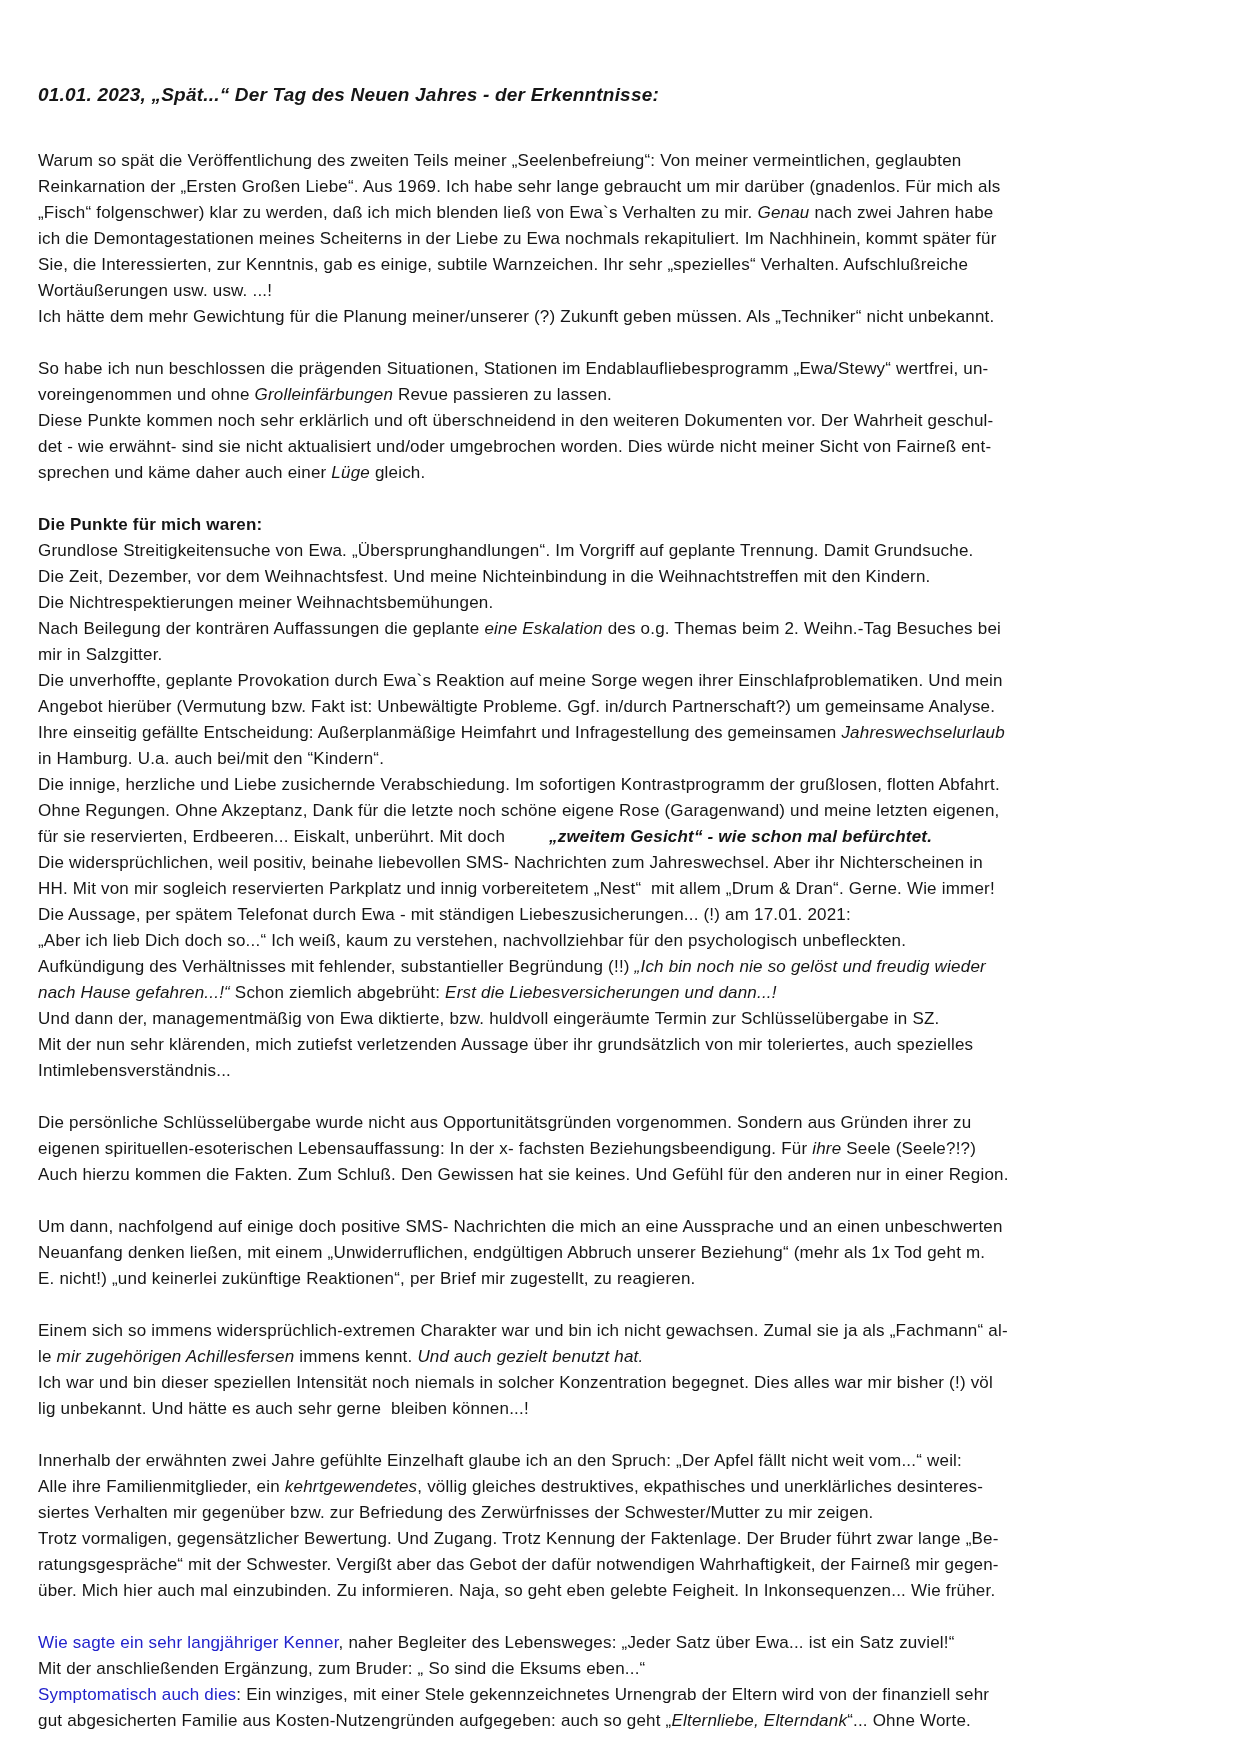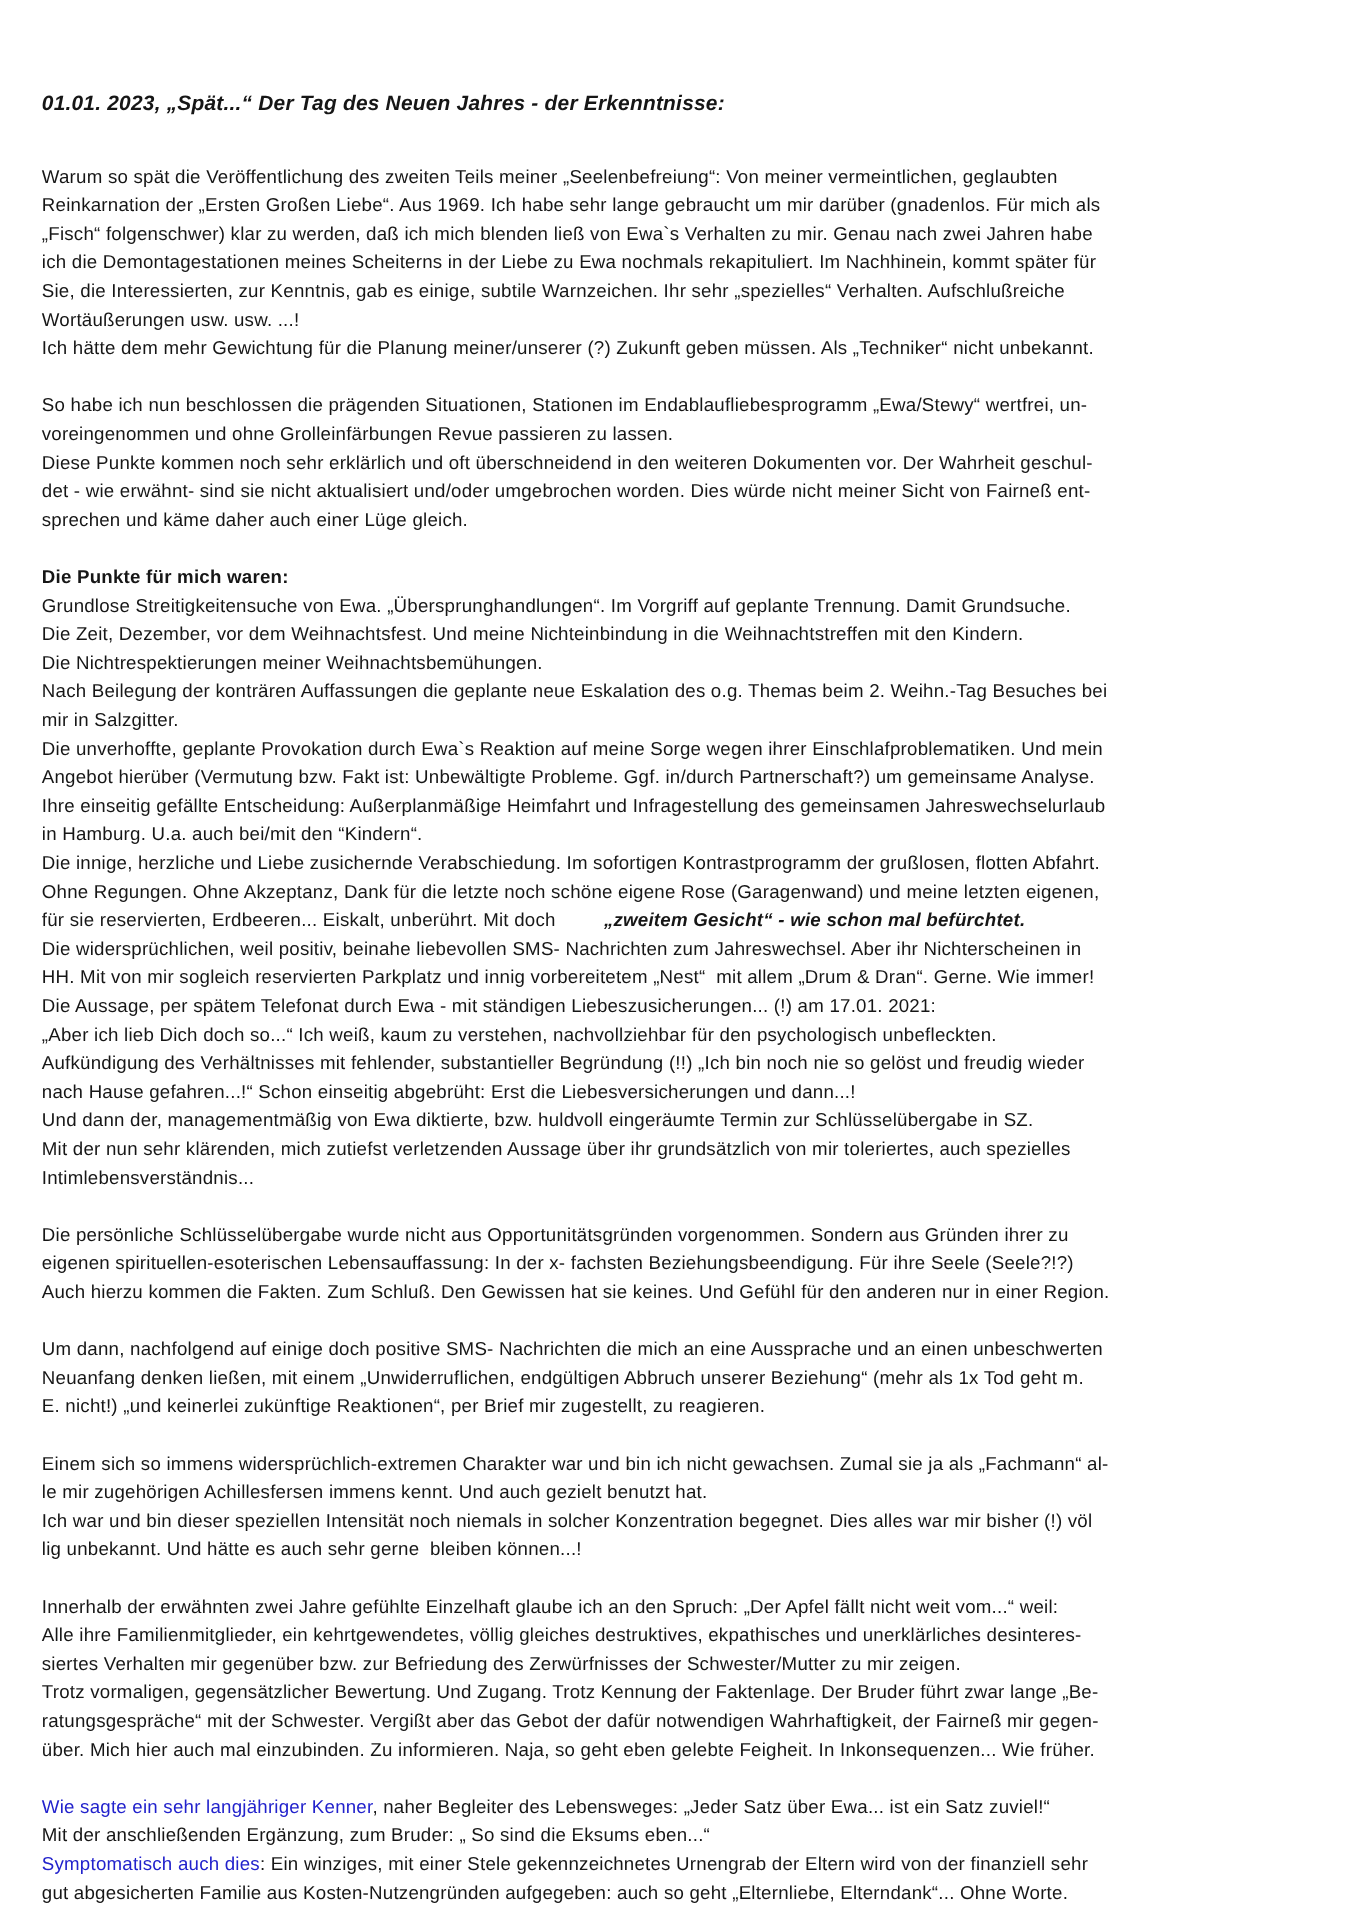--- a/index.html
+++ b/index.html
@@ -29,21 +29,21 @@
     margin: 0 0 40px 0;
     white-space: pre-wrap;
   }
   .para {
     margin: 0;
     white-space: pre-wrap;
   }
   .blank-line {
     height: 26px;
   }
-  .run-i  { }
+  .run-i  { font-style: italic; }
   .run-b  { font-weight: bold; text-align: center; }
   .run-bi { font-weight: bold; font-style: italic; margin-left: 39px; }
   .run-blue { color: var(--blue-color, #2222cc); }
 </style>
 </head>
 <body>
 
 <div class="page">
   <h1 class="doc-title">01.01. 2023, „Spät...“ Der Tag des Neuen Jahres - der Erkenntnisse:</h1>
   <div class="doc-body">
@@ -58,35 +58,35 @@
       <p class="para"><span>So habe ich nun beschlossen die prägenden Situationen, Stationen im Endablaufliebesprogramm „Ewa/Stewy“ wertfrei, un-
 voreingenommen und ohne </span><span class="run-i">Grolleinfärbungen</span><span> Revue passieren zu lassen.
 Diese Punkte kommen noch sehr erklärlich und oft überschneidend in den weiteren Dokumenten vor. Der Wahrheit geschul-
 det - wie erwähnt- sind sie nicht aktualisiert und/oder umgebrochen worden. Dies würde nicht meiner Sicht von Fairneß ent-
 sprechen und käme daher auch einer </span><span class="run-i">Lüge</span><span> gleich.</span></p>
       <div class="blank-line"></div>
       <p class="para"><span class="run-b">Die Punkte für mich waren:</span></p>
       <p class="para"><span>Grundlose Streitigkeitensuche von Ewa. „Übersprunghandlungen“. Im Vorgriff auf geplante Trennung. Damit Grundsuche.
 Die Zeit, Dezember, vor dem Weihnachtsfest. Und meine Nichteinbindung in die Weihnachtstreffen mit den Kindern.
 Die Nichtrespektierungen meiner Weihnachtsbemühungen.
-Nach Beilegung der konträren Auffassungen die geplante </span><span class="run-i">neue Eskalation</span><span> des o.g. Themas beim 2. Weihn.-Tag Besuches bei
+Nach Beilegung der konträren Auffassungen die geplante </span><span class="run-i">eine Eskalation</span><span> des o.g. Themas beim 2. Weihn.-Tag Besuches bei
 mir in Salzgitter.
 Die unverhoffte, geplante Provokation durch Ewa`s Reaktion auf meine Sorge wegen ihrer Einschlafproblematiken. Und mein
 Angebot hierüber (Vermutung bzw. Fakt ist: Unbewältigte Probleme. Ggf. in/durch Partnerschaft?) um gemeinsame Analyse.
 Ihre einseitig gefällte Entscheidung: Außerplanmäßige Heimfahrt und Infragestellung des gemeinsamen </span><span class="run-i">Jahreswechselurlaub</span><span>
 in Hamburg. U.a. auch bei/mit den “Kindern“.
 Die innige, herzliche und Liebe zusichernde Verabschiedung. Im sofortigen Kontrastprogramm der grußlosen, flotten Abfahrt.
 Ohne Regungen. Ohne Akzeptanz, Dank für die letzte noch schöne eigene Rose (Garagenwand) und meine letzten eigenen,
 für sie reservierten, Erdbeeren... Eiskalt, unberührt. Mit doch </span><span class="run-bi">„zweitem Gesicht“ - wie schon mal befürchtet.</span><span>
 Die widersprüchlichen, weil positiv, beinahe liebevollen SMS- Nachrichten zum Jahreswechsel. Aber ihr Nichterscheinen in
 HH. Mit von mir sogleich reservierten Parkplatz und innig vorbereitetem „Nest“  mit allem „Drum &amp; Dran“. Gerne. Wie immer!
 Die Aussage, per spätem Telefonat durch Ewa - mit ständigen Liebeszusicherungen... (!) am 17.01. 2021:
 „Aber ich lieb Dich doch so...“ Ich weiß, kaum zu verstehen, nachvollziehbar für den psychologisch unbefleckten.
 Aufkündigung des Verhältnisses mit fehlender, substantieller Begründung (!!) </span><span class="run-i">„Ich bin noch nie so gelöst und freudig wieder
-nach Hause gefahren...!“</span><span> Schon einseitig abgebrüht: </span><span class="run-i">Erst die Liebesversicherungen und dann...!</span><span>
+nach Hause gefahren...!“</span><span> Schon ziemlich abgebrüht: </span><span class="run-i">Erst die Liebesversicherungen und dann...!</span><span>
 Und dann der, managementmäßig von Ewa diktierte, bzw. huldvoll eingeräumte Termin zur Schlüsselübergabe in SZ.
 Mit der nun sehr klärenden, mich zutiefst verletzenden Aussage über ihr grundsätzlich von mir toleriertes, auch spezielles
 Intimlebensverständnis...</span></p>
       <div class="blank-line"></div>
       <p class="para"><span>Die persönliche Schlüsselübergabe wurde nicht aus Opportunitätsgründen vorgenommen. Sondern aus Gründen ihrer zu
 eigenen spirituellen-esoterischen Lebensauffassung: In der x- fachsten Beziehungsbeendigung. Für </span><span class="run-i">ihre</span><span> Seele (Seele?!?)
 Auch hierzu kommen die Fakten. Zum Schluß. Den Gewissen hat sie keines. Und Gefühl für den anderen nur in einer Region.</span></p>
       <div class="blank-line"></div>
       <p class="para"><span>Um dann, nachfolgend auf einige doch positive SMS- Nachrichten die mich an eine Aussprache und an einen unbeschwerten
 Neuanfang denken ließen, mit einem „Unwiderruflichen, endgültigen Abbruch unserer Beziehung“ (mehr als 1x Tod geht m.

